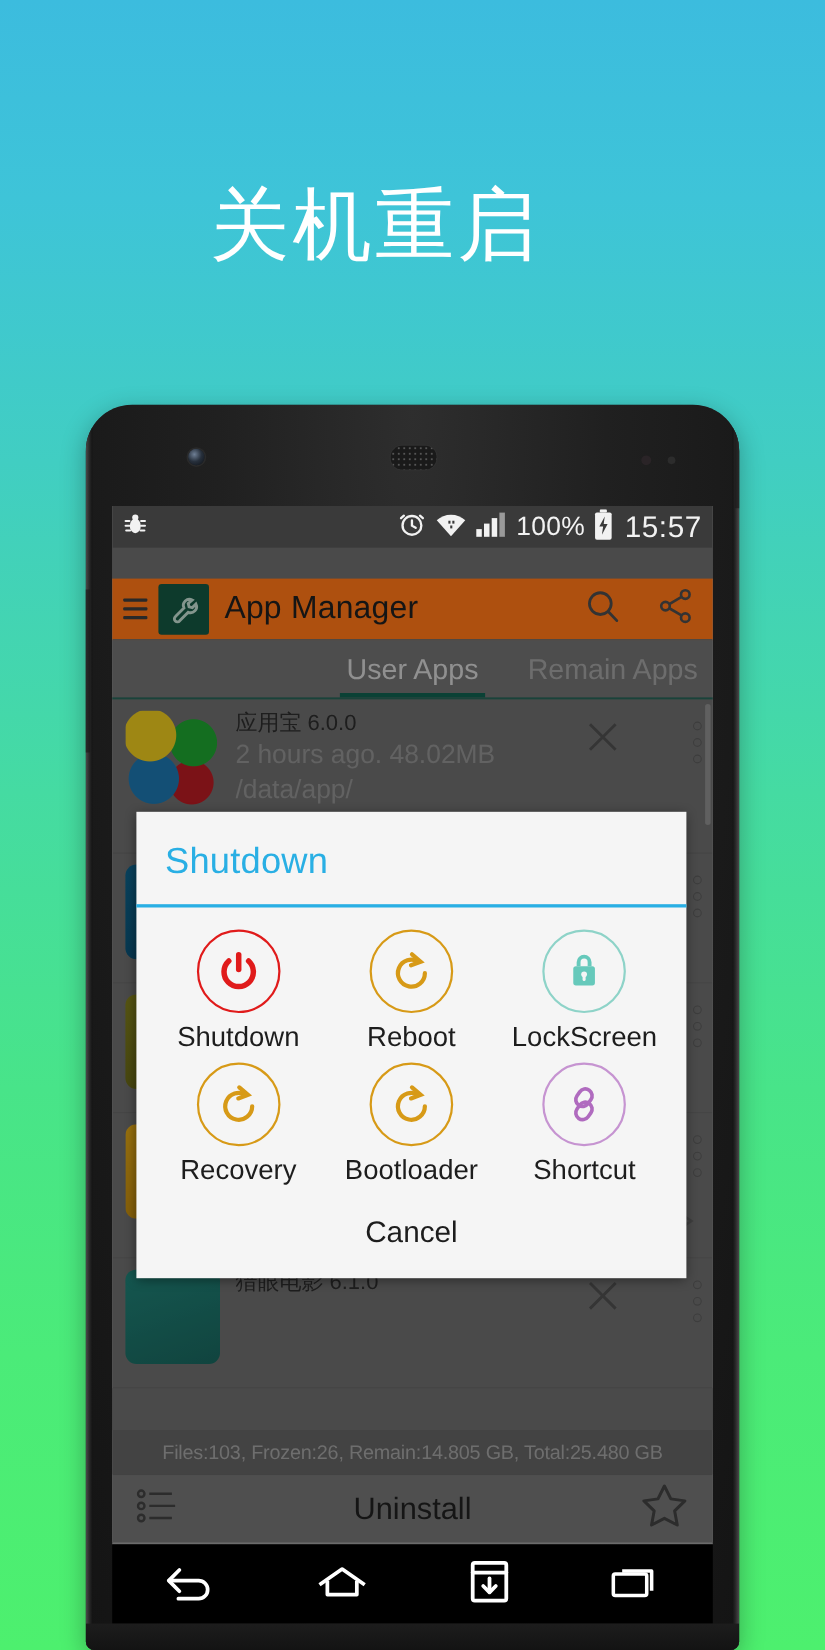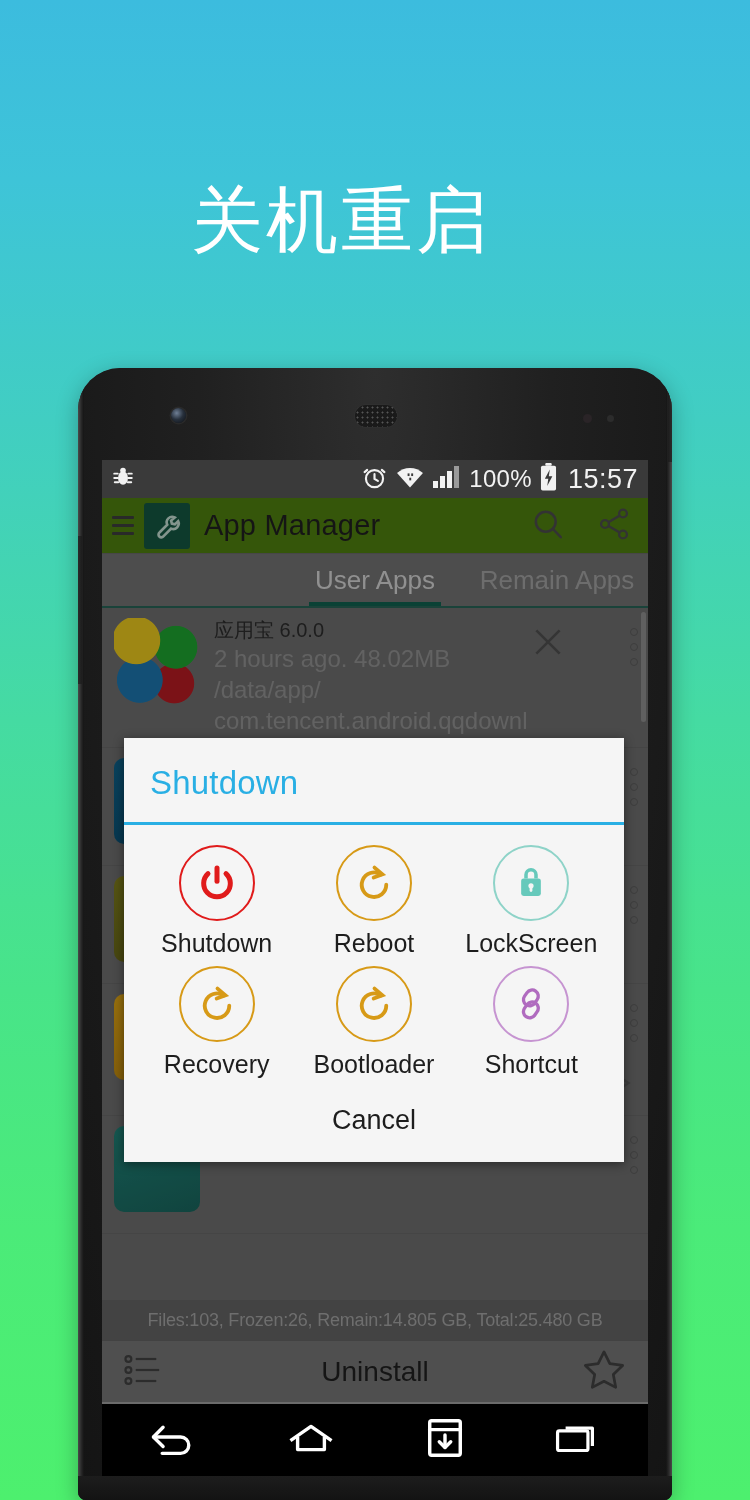--- a/index.html
+++ b/index.html
@@ -9,21 +9,21 @@
     font-family: "Liberation Sans", sans-serif;
   }
   body {
     background: linear-gradient(180deg, #3CBCDE 0%, #3EC4D8 12%, #41CEC2 28%, #45DBA2 48%, #48E489 66%, #4BEB79 82%, #4DF06E 100%);
     position: relative;
   }
 
   
   .hero-title {
     position: absolute;
-    top: 184px; left: 0; width: 682px;
+    top: 168px; left: 0; width: 682px;
     text-align: center;
     color: #FFFFFF;
     font-size: 72px;
     font-weight: 400;
     letter-spacing: 3px;
     line-height: 1;
     font-family: "DejaVu Sans", sans-serif;
   }
 
   
@@ -101,23 +101,24 @@
     display: flex; align-items: center;
     padding: 0 10px 0 8px; color: #f2f2f2; gap: 24px;
   }
   .sb-left { flex: 1; display: flex; align-items: center; }
   .sb-right { display: flex; align-items: center; gap: 7px; }
   .sb-text { font-size: 24px; font-weight: 400; letter-spacing: .3px; }
   .sb-time { font-size: 27px; font-weight: 400; letter-spacing: .5px; margin-left: 3px; }
 
   
   .appbar {
-    height: 56px; background: #4d7c0f;
+    height: 56px; background: #f97316;
     display: flex; align-items: center; padding: 0 16px 0 10px;
     border-bottom: 1px solid #666;
+    margin-top: 28px;
   }
   .hamburger { width: 22px; display:flex; flex-direction:column; gap:5px; margin-right: 10px; }
   .hamburger i { display:block; height:3px; background:#3b3b3b; border-radius:1px; }
   .applogo {
     width: 46px; height: 46px; border-radius: 3px;
     background: #13543F;
     display:flex; align-items:center; justify-content:center;
     margin-right: 14px;
   }
   .app-title { flex: 1; font-size: 29px; color: #1f1f1f; letter-spacing:.2px; }

